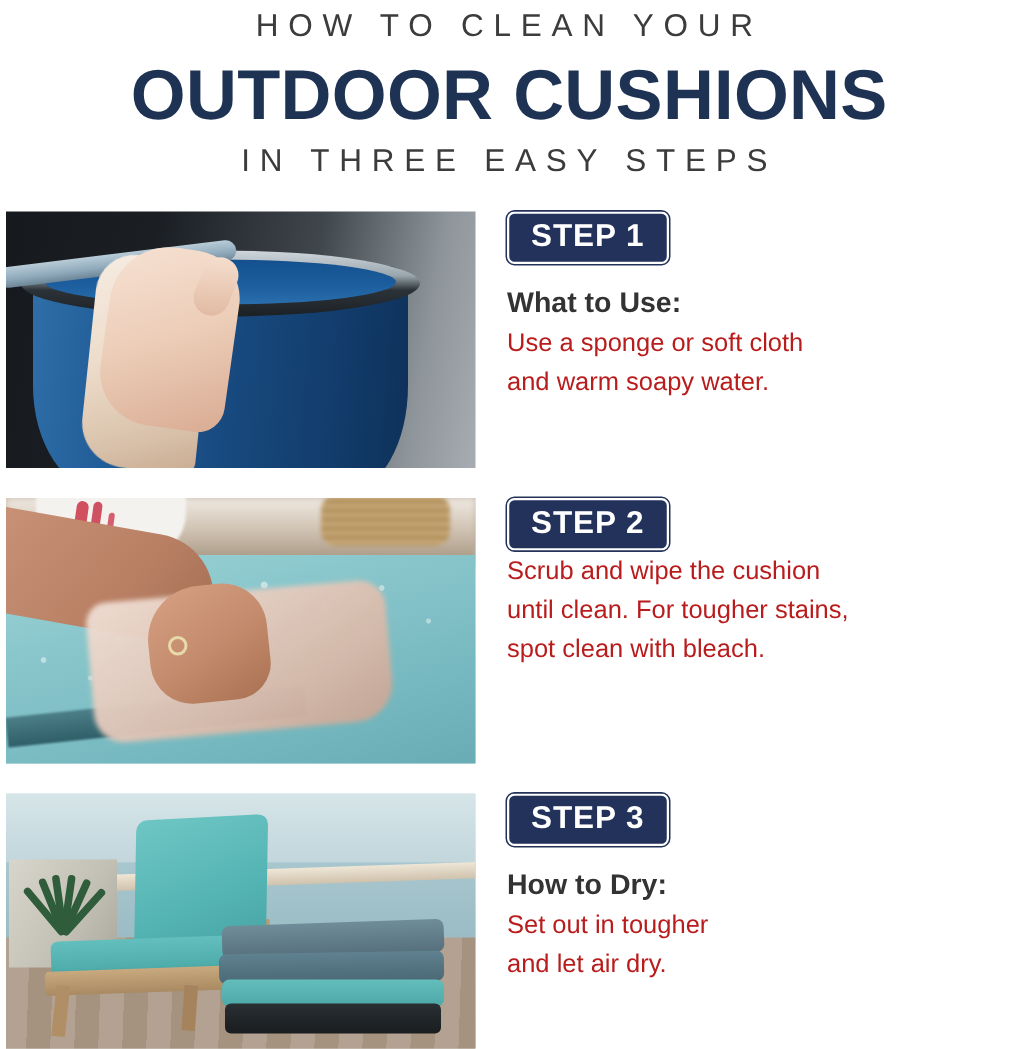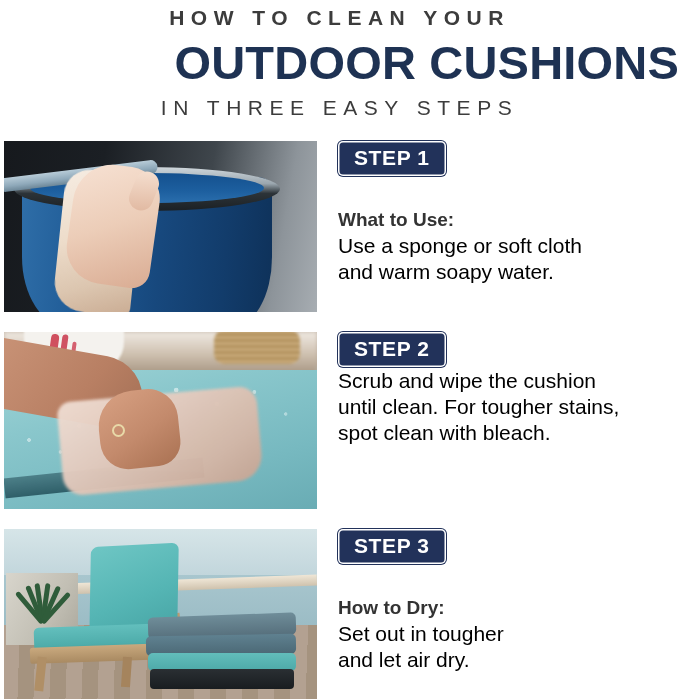--- a/index.html
+++ b/index.html
@@ -6,27 +6,26 @@
   body{
     width:679px;height:699px;background:#ffffff;
     font-family:"Liberation Sans", sans-serif;
     overflow:hidden;position:relative;
   }
 
   
   .header{width:679px;padding-top:4px;text-align:center;}
   .kicker{
     font-size:21px;letter-spacing:6.5px;color:#3c3c3c;
-    font-weight:700;line-height:28px;
+    font-weight:400;line-height:28px;
   }
   .headline{
     font-size:47px;font-weight:700;color:#1e3253;
     letter-spacing:0.2px;line-height:54px;margin-top:4px;
     white-space:nowrap;
-    text-align:right;
   }
   .subkicker{
     font-size:21px;letter-spacing:6.5px;color:#3c3c3c;
     font-weight:400;line-height:28px;margin-top:4px;
   }
 
   
   .rows{position:absolute;top:141px;left:0;width:679px;}
   .row{position:relative;width:593px;}
   .row1{height:191px;}
@@ -44,24 +43,24 @@
 
   .badge{
     display:inline-block;background:#22325a;color:#ffffff;
     font-size:21px;font-weight:700;letter-spacing:0.6px;
     padding:5px 16px 6px 16px;border-radius:5px;
     box-shadow:inset 0 0 0 1.5px #ffffff, 0 0 0 1px #22325a;
     line-height:24px;
   }
   .subhead{
     font-size:19px;font-weight:700;color:#333333;
-    margin-top:32px;line-height:24px;
+    margin-top:15px;line-height:24px;
   }
   .bodytext{
-    font-size:21px;font-weight:400;color:#000000;
+    font-size:17px;font-weight:400;color:#b91c1c;
     line-height:26px;margin-top:1px;white-space:pre-line;
   }
 
   
   .p1{background:linear-gradient(100deg,#16191d 0%,#1b1f24 30%,#3f464c 62%,#8d949a 86%,#a7adb2 100%);}
   .p1 .bk-body{
     position:absolute;left:18px;top:36px;width:250px;height:150px;
     background:linear-gradient(95deg,#2f6ea8 0%,#1f5b96 25%,#17487d 55%,#123c6b 80%,#0e3159 100%);
     border-radius:14px 16px 40px 46px/10px 10px 70px 70px;
   }

